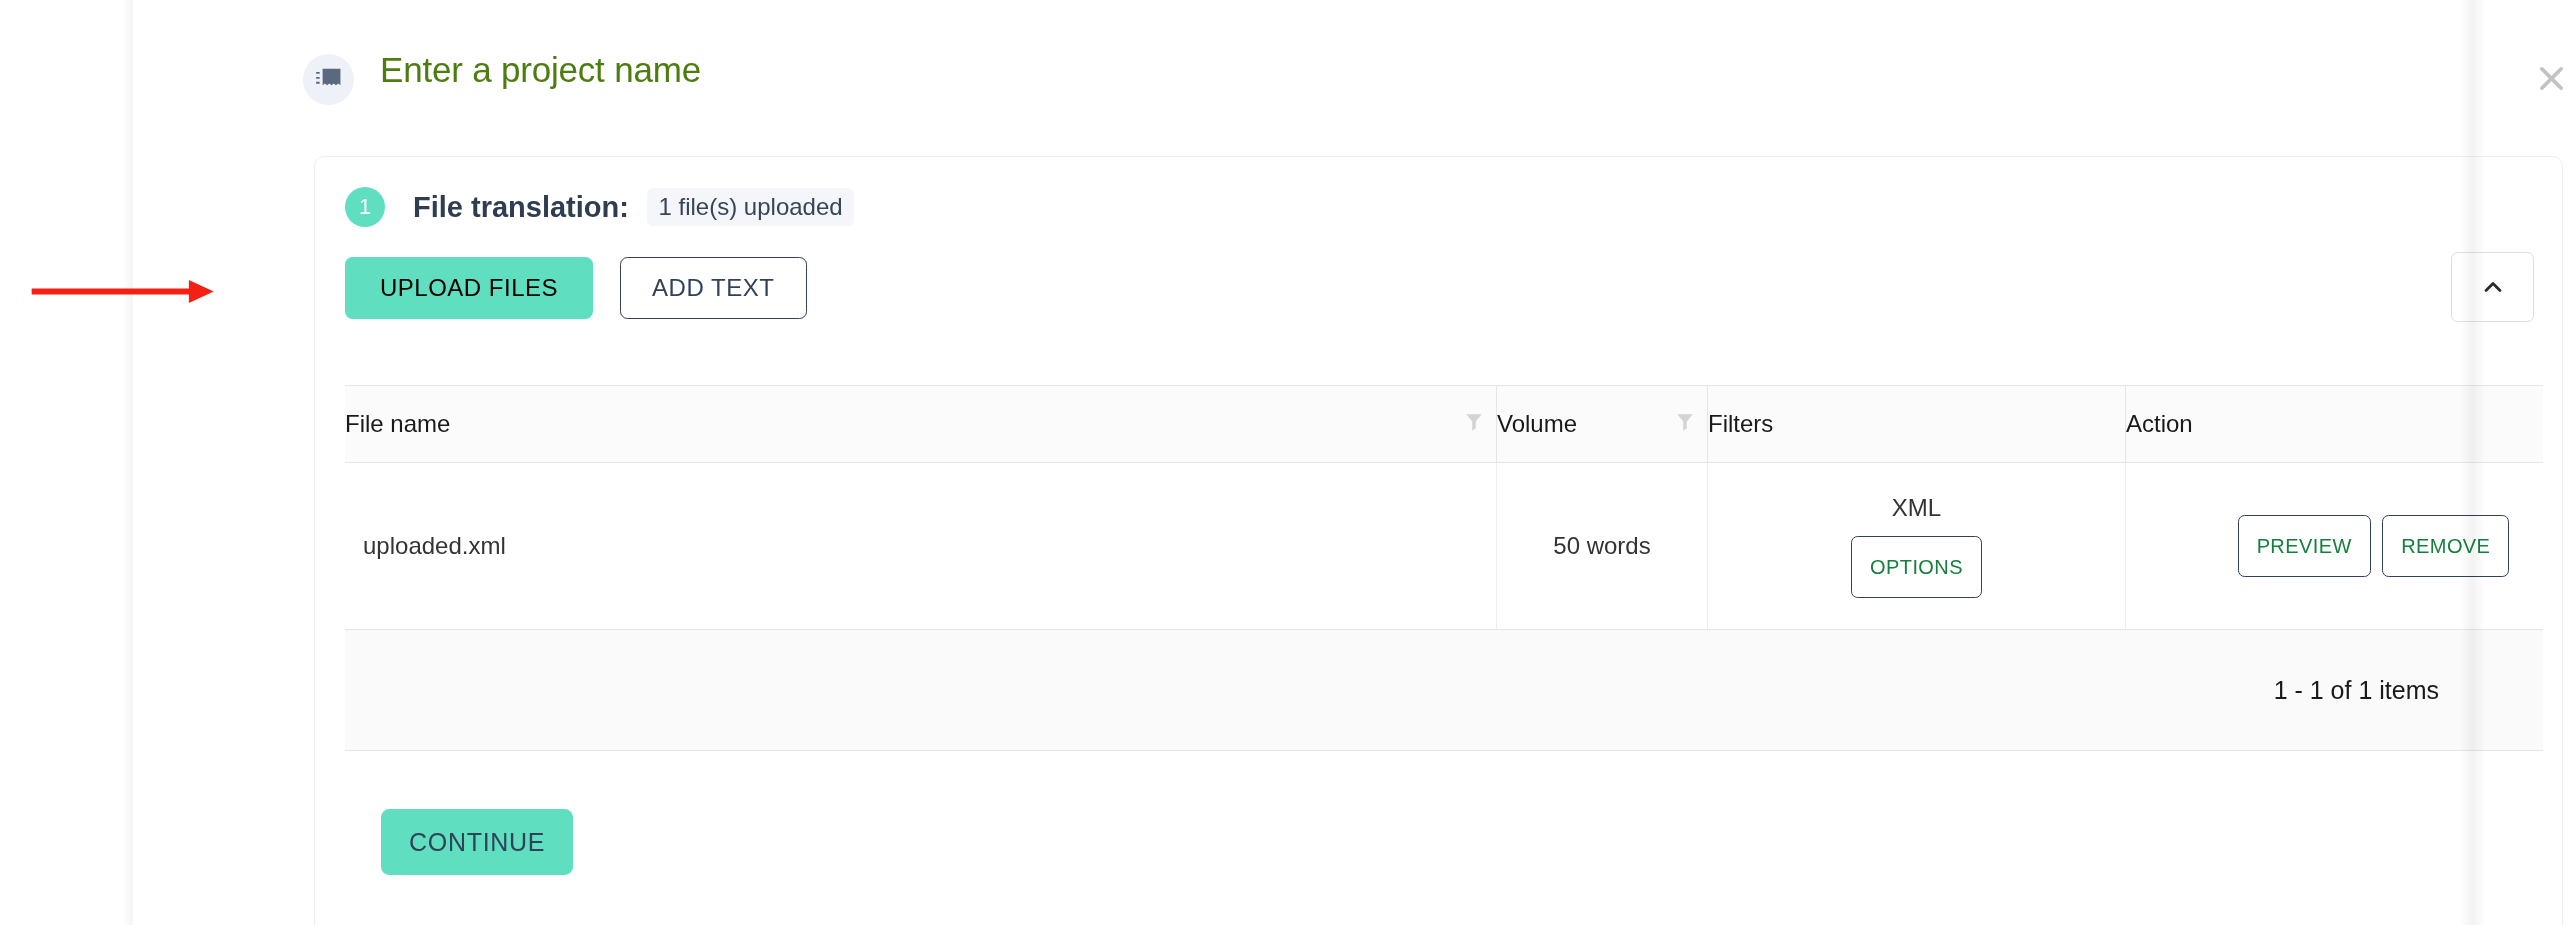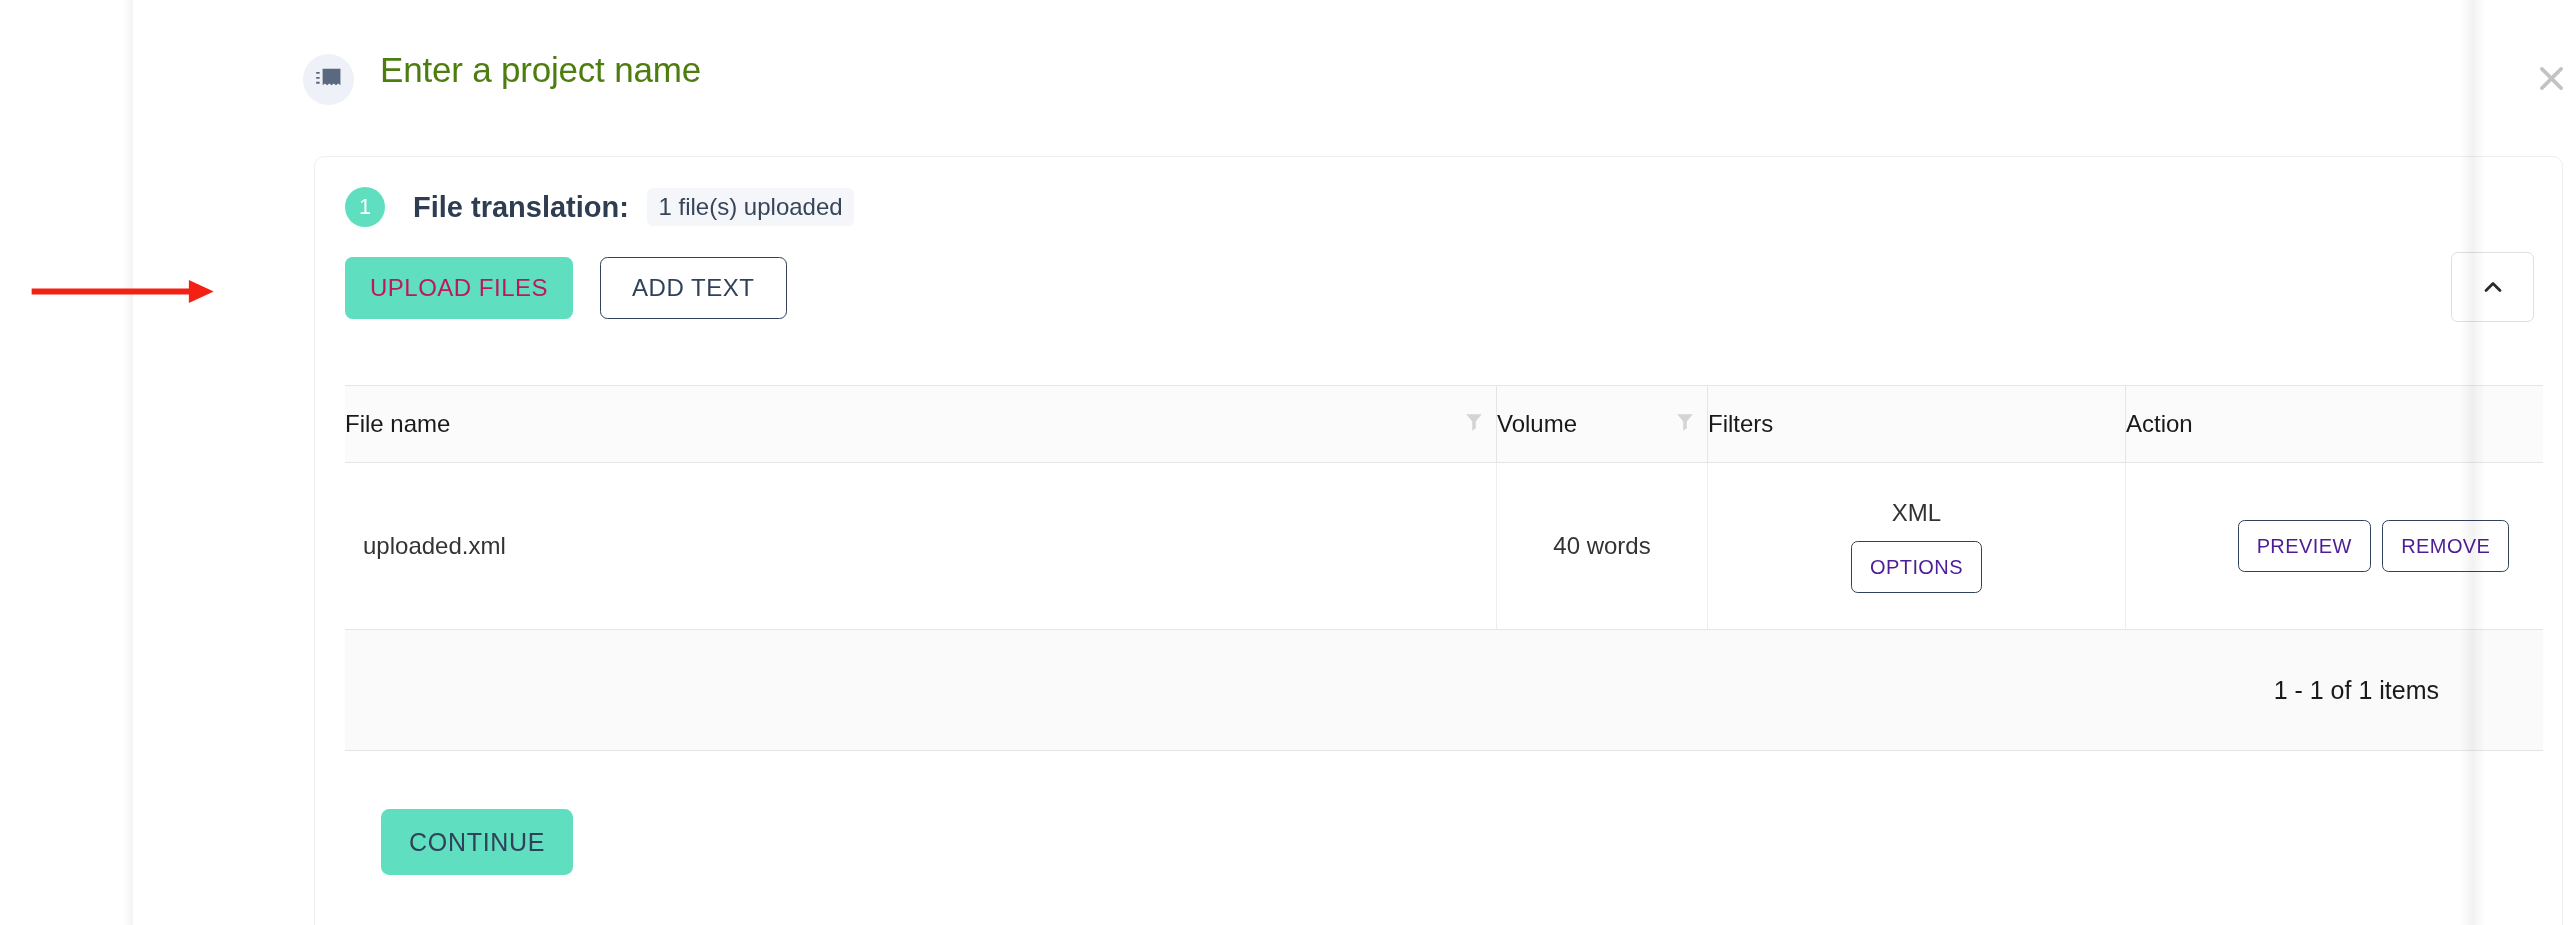--- a/index.html
+++ b/index.html
@@ -139,23 +139,23 @@
     border-radius: 7.5px;
     cursor: pointer;
     display: flex;
     align-items: center;
     justify-content: center;
     white-space: nowrap;
   }
   .btn-filled {
     background: #5fdfbf;
     border: none;
-    color: #be185d;
+    color: #000000;
     height: 62px;
-    padding: 0 25px;
+    padding: 0 35px;
   }
   .btn-outline {
     background: #ffffff;
     border: 1.7px solid #31415a;
     color: #31415a;
     height: 62px;
     padding: 0 31.5px;
   }
   .collapse-btn {
     position: absolute;
@@ -244,26 +244,26 @@
   }
   .td-action {
     gap: 11.6px;
   }
   .filetype-label {
     font-size: 24px;
     color: #333333;
   }
   .btn-small {
     border: 1.3px solid #31415a;
-    color: #4c1d95;
+    color: #15803d;
     background: #ffffff;
     border-radius: 6.6px;
     font-size: 20px;
     letter-spacing: 0.4px;
-    height: 52px;
+    height: 62px;
     padding: 0 18px;
     display: flex;
     align-items: center;
     justify-content: center;
     cursor: pointer;
     font-family: "Liberation Sans", sans-serif;
     white-space: nowrap;
   }
   .pager-text {
     font-size: 25px;
@@ -364,21 +364,21 @@
                   <path d="M1 2h14l-5.4 6.6v6.1l-3.2 2.1V8.6z"></path>
                 </svg>
               </span>
             </div>
             <div class="th col-filters">Filters</div>
             <div class="th col-action">Action</div>
           </div>
 
           <div class="tbody-row">
             <div class="td col-filename td-filename">uploaded.xml</div>
-            <div class="td col-volume">40 words</div>
+            <div class="td col-volume">50 words</div>
             <div class="td col-filters td-filters">
               <span class="filetype-label">XML</span>
               <button class="btn-small">OPTIONS</button>
             </div>
             <div class="td col-action td-action">
               <button class="btn-small">PREVIEW</button>
               <button class="btn-small">REMOVE</button>
             </div>
           </div>
 

